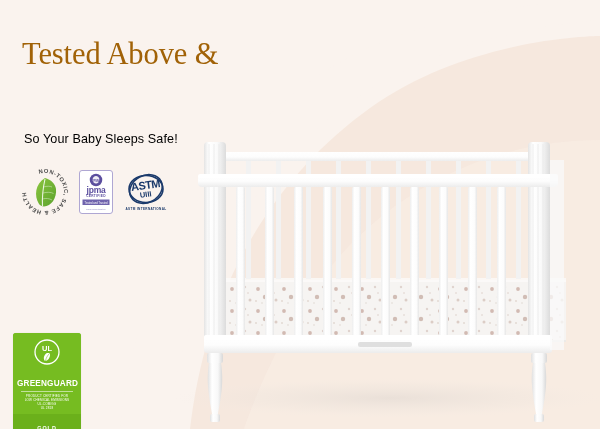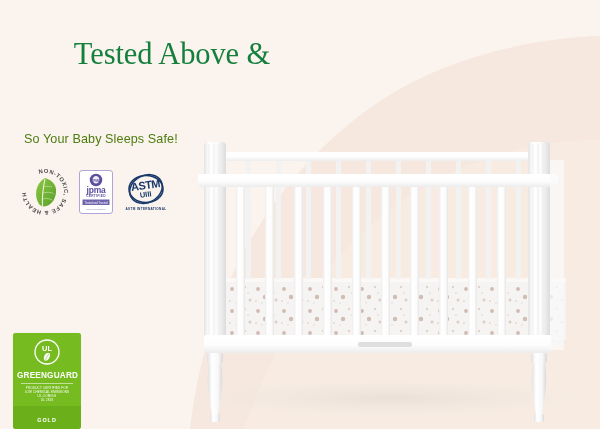--- a/index.html
+++ b/index.html
@@ -45,35 +45,34 @@
   .headline {
     position: absolute;
     left: 22px;
     top: 18px;
     z-index: 6;
     width: 300px;
     font-family: "Liberation Serif", serif;
     font-size: 30.5px;
     line-height: 33px;
     letter-spacing: -0.1px;
-    color: #15803d;
+    color: #a16207;
     font-weight: 400;
-    text-align: center;
   }
   .headline .ln { display: block; white-space: nowrap; }
 
   .subtitle {
     position: absolute;
     left: 24px;
     top: 132px;
     z-index: 6;
     font-family: "Liberation Sans", sans-serif;
     font-size: 12.6px;
     letter-spacing: 0.1px;
-    color: #4d7c0f;
+    color: #000000;
   }
 
   
   .cert-row {
     position: absolute;
     left: 20px;
     top: 167px;
     z-index: 6;
     display: flex;
     align-items: center;
@@ -94,21 +93,21 @@
     box-shadow: 0 0 0 0.5px rgba(0,0,0,0.03);
   }
   .gg-main {
     background: #76bc21;
     padding: 6px 4px 4px;
     text-align: center;
   }
   .gg-ul-mark { display: block; margin: 0 auto; }
   .gg-title {
     display: block;
-    margin-top: 6px;
+    margin-top: 14px;
     font-family: "Liberation Sans", sans-serif;
     font-weight: bold;
     font-size: 8.2px;
     letter-spacing: 0.2px;
     color: #ffffff;
   }
   .gg-rule {
     width: 52px;
     height: 1px;
     background: rgba(255,255,255,0.55);

